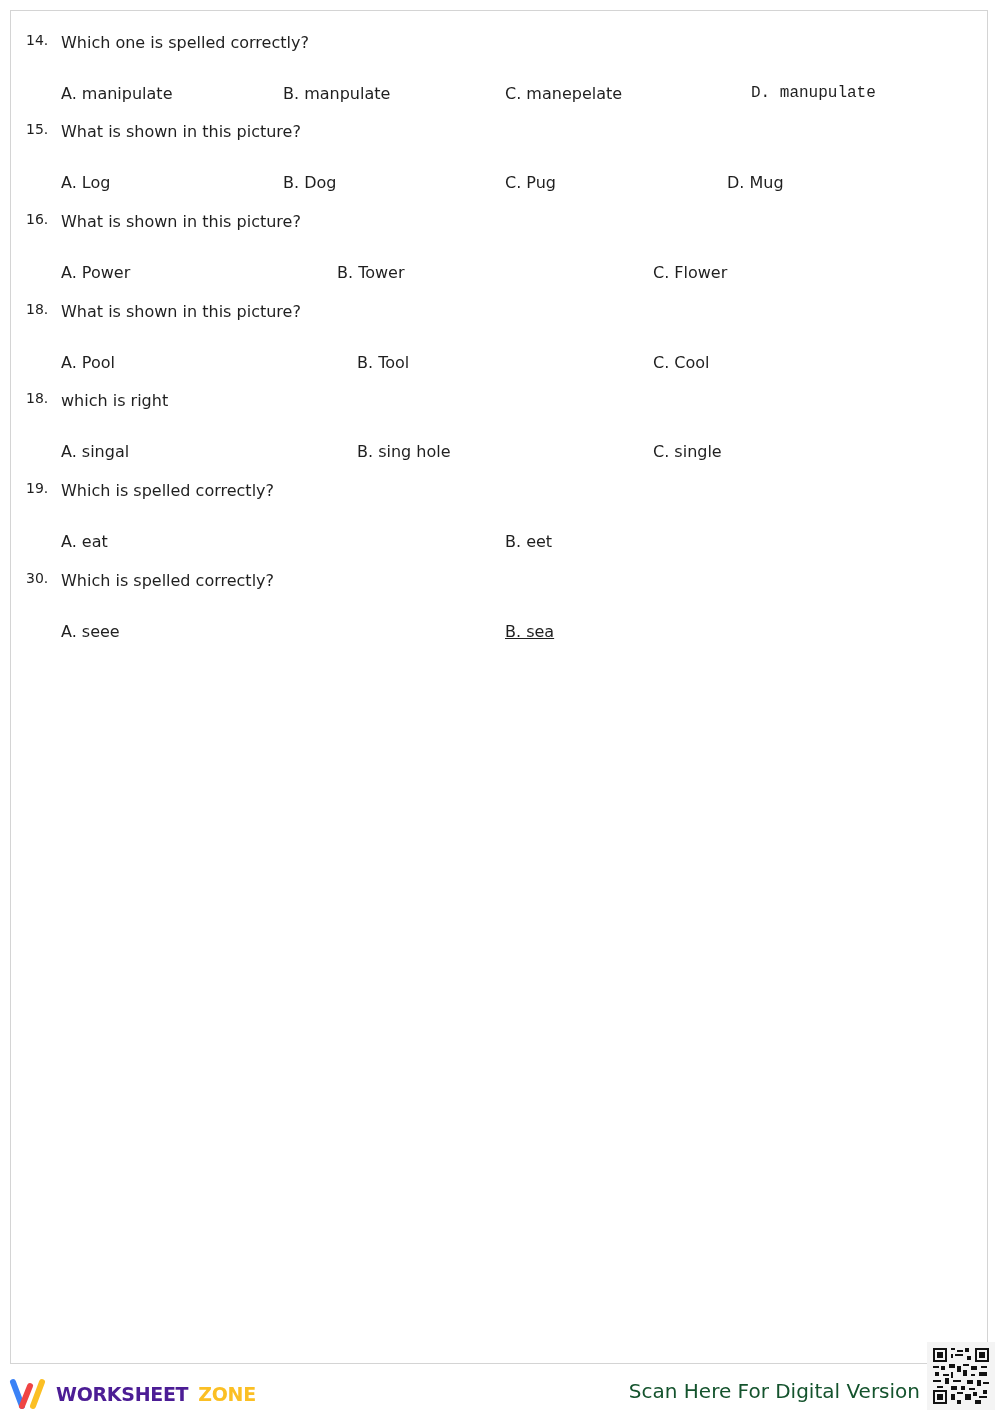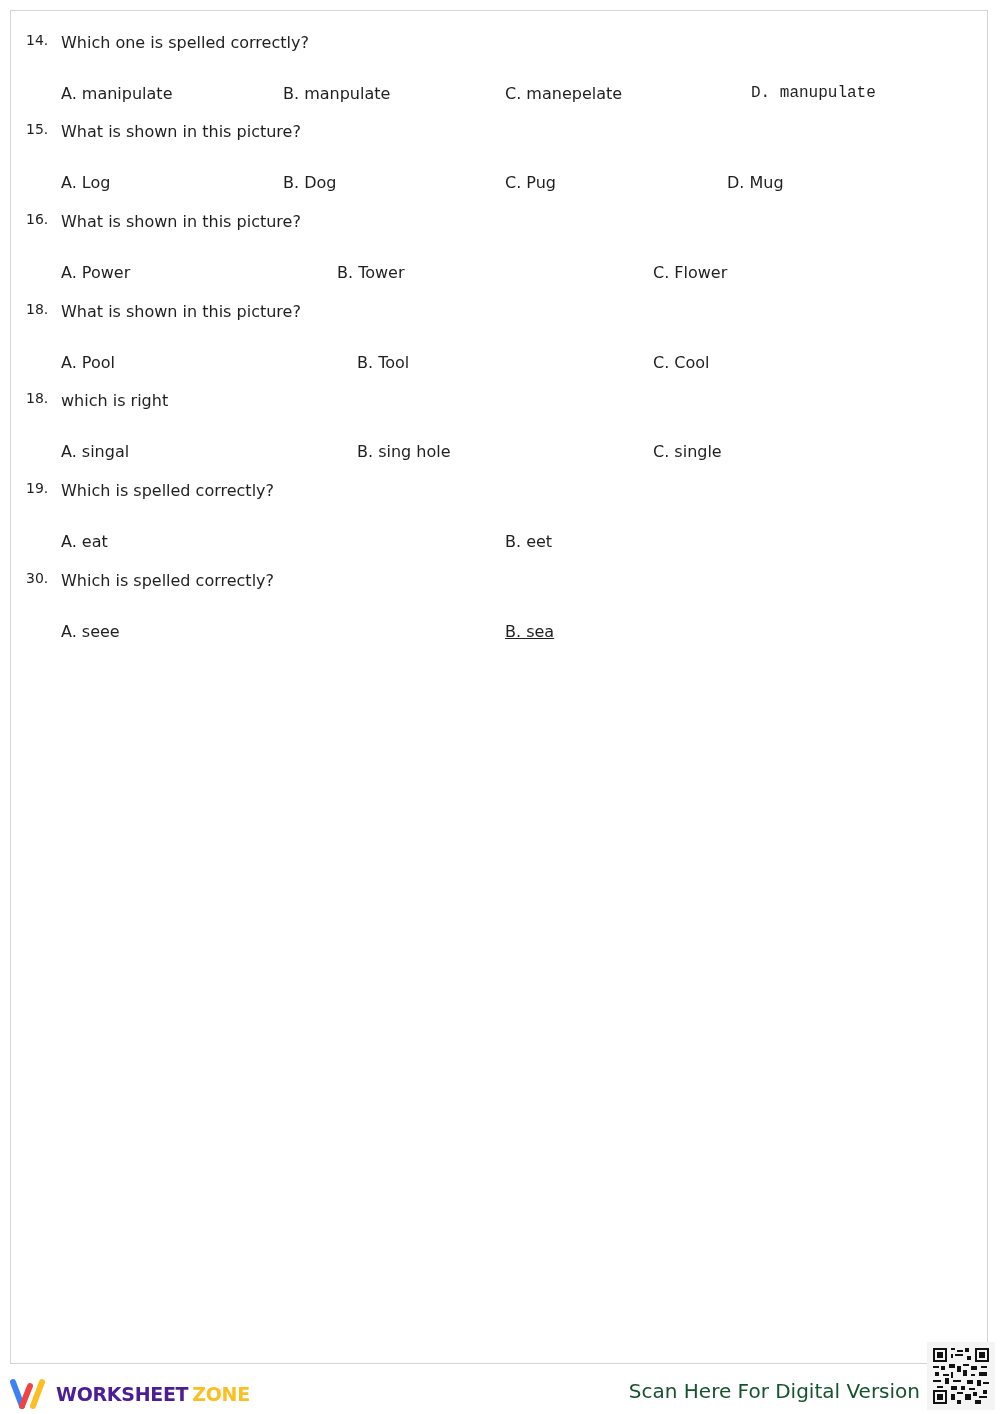--- a/index.html
+++ b/index.html
@@ -10,21 +10,21 @@
   .question { position: absolute; left: 0; width: 1000px; }
   .q-line { position: absolute; left: 26px; top: 0; height: 20px; white-space: nowrap; }
   .q-num { position: absolute; left: 0; top: 0; font-weight: normal; font-size: 14px; }
   .q-text { position: absolute; left: 35px; top: 1px; font-size: 16px; }
   .opt { position: absolute; top: 40px; font-size: 16px; white-space: nowrap; margin-top: 12px; }
   .footer-logo { position: absolute; left: 9px; top: 1377px; height: 34px; display: flex; align-items: center; }
   .logo-mark { width: 42px; height: 34px; }
   .logo-text { font-family: "DejaVu Sans", sans-serif; font-weight: bold; font-size: 19px;
                letter-spacing: -0.3px; margin-left: 5px; }
   .logo-w { color: #4c1d95; }
-  .logo-z { color: #fbbf24; margin-left: 4px; }
+  .logo-z { color: #fbbf24; margin-left: 10px; }
   .scan-text { position: absolute; right: 80px; top: 1379px; font-size: 20px; color: #14532d;
                white-space: nowrap; }
   .qr { position: absolute; left: 927px; top: 1342px; width: 68px; height: 68px; background: #f4f4f4; }
   .qr svg { position: absolute; left: 6px; top: 6px; }
 </style>
 </head>
 <body>
 
 <div class="page-frame"></div>
 

